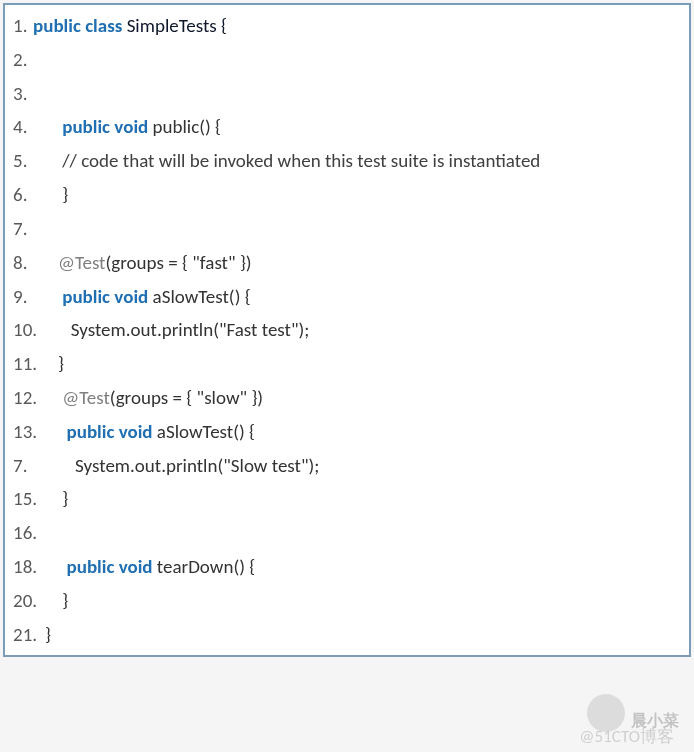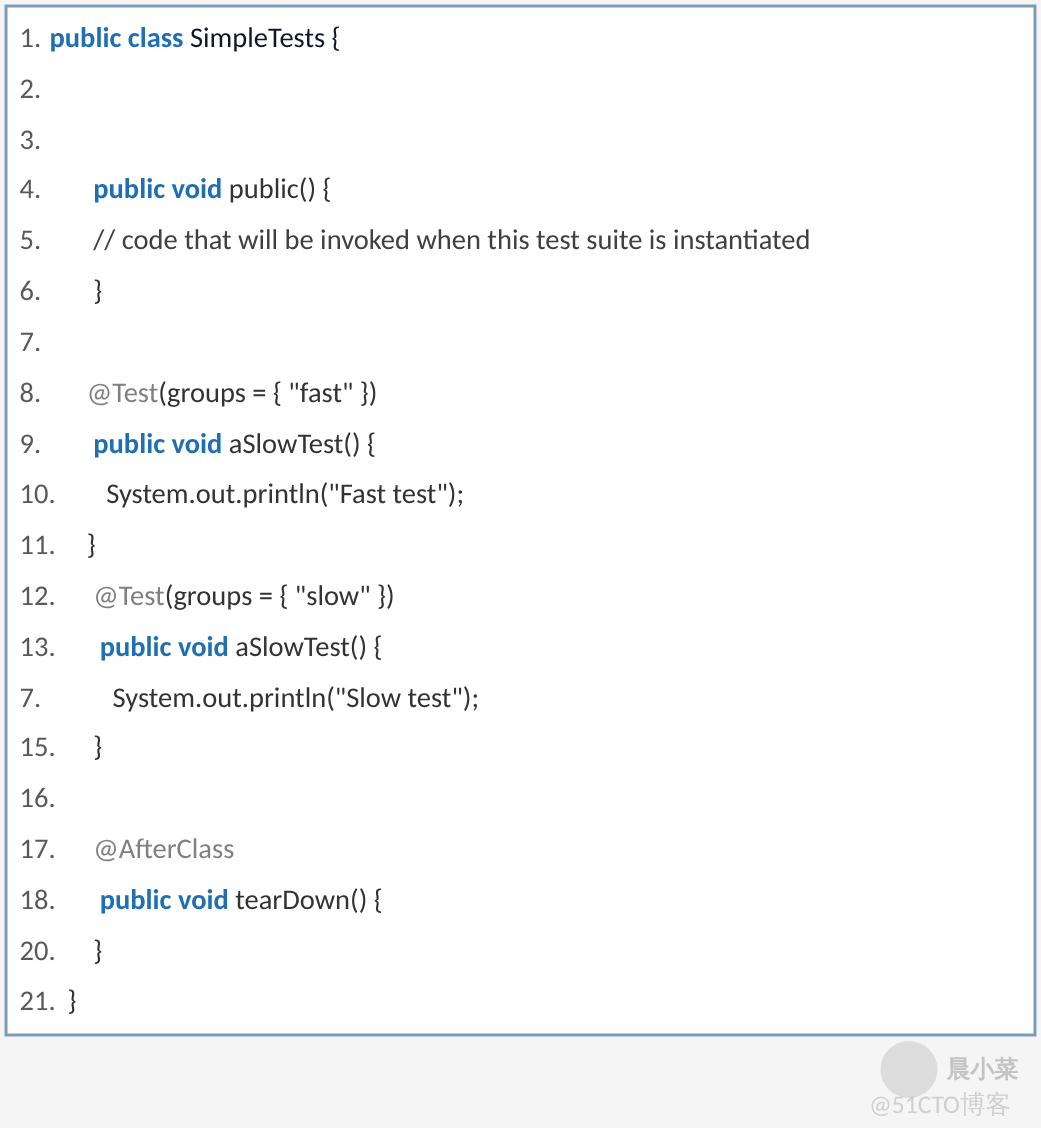--- a/index.html
+++ b/index.html
@@ -50,21 +50,21 @@
       color: #404040;
     }
     .plain {
       color: #333333;
     }
     .watermark {
       position: absolute;
       bottom: 20px;
       right: 15px;
       display: flex;
-      align-items: center;
+      align-items: flex-end;
       opacity: 0.45;
       gap: 6px;
     }
     .wm-icon {
       width: 38px;
       height: 38px;
       border-radius: 50%;
       background: #c0c0c0;
     }
     .wm-text {
@@ -94,21 +94,20 @@
     <div class="line"><span class="ln">7.</span><span><span></span></span></div>
     <div class="line"><span class="ln">8.</span><span><span>   </span><span class="ann">@Test</span><span class="plain">(groups = { "fast" })</span></span></div>
     <div class="line"><span class="ln">9.</span><span><span>    </span><span class="kw">public void</span><span class="plain"> aSlowTest() {</span></span></div>
     <div class="line"><span class="ln">10.</span><span><span>      </span><span class="plain">System.out.println("Fast test");</span></span></div>
     <div class="line"><span class="ln">11.</span><span><span>   </span><span class="plain">}</span></span></div>
     <div class="line"><span class="ln">12.</span><span><span>    </span><span class="ann">@Test</span><span class="plain">(groups = { "slow" })</span></span></div>
     <div class="line"><span class="ln">13.</span><span><span>     </span><span class="kw">public void</span><span class="plain"> aSlowTest() {</span></span></div>
     <div class="line"><span class="ln">7.</span><span><span>       </span><span class="plain">System.out.println("Slow test");</span></span></div>
     <div class="line"><span class="ln">15.</span><span><span>    </span><span class="plain">}</span></span></div>
     <div class="line"><span class="ln">16.</span><span><span></span></span></div>
-    <div class="line"><span class="ln">17.</span><span><span>    </span><span class="ann">@AfterClass</span></span></div>
     <div class="line"><span class="ln">18.</span><span><span>     </span><span class="kw">public void</span><span class="plain"> tearDown() {</span></span></div>
     <div class="line"><span class="ln">20.</span><span><span>    </span><span class="plain">}</span></span></div>
     <div class="line"><span class="ln">21.</span><span><span></span><span class="plain">}</span></span></div>
   </div>
 
 <div class="watermark">
   <div class="wm-icon"></div>
   <div class="wm-text">晨小菜</div>
 </div>
 <div class="wm-sub">@51CTO博客</div>

